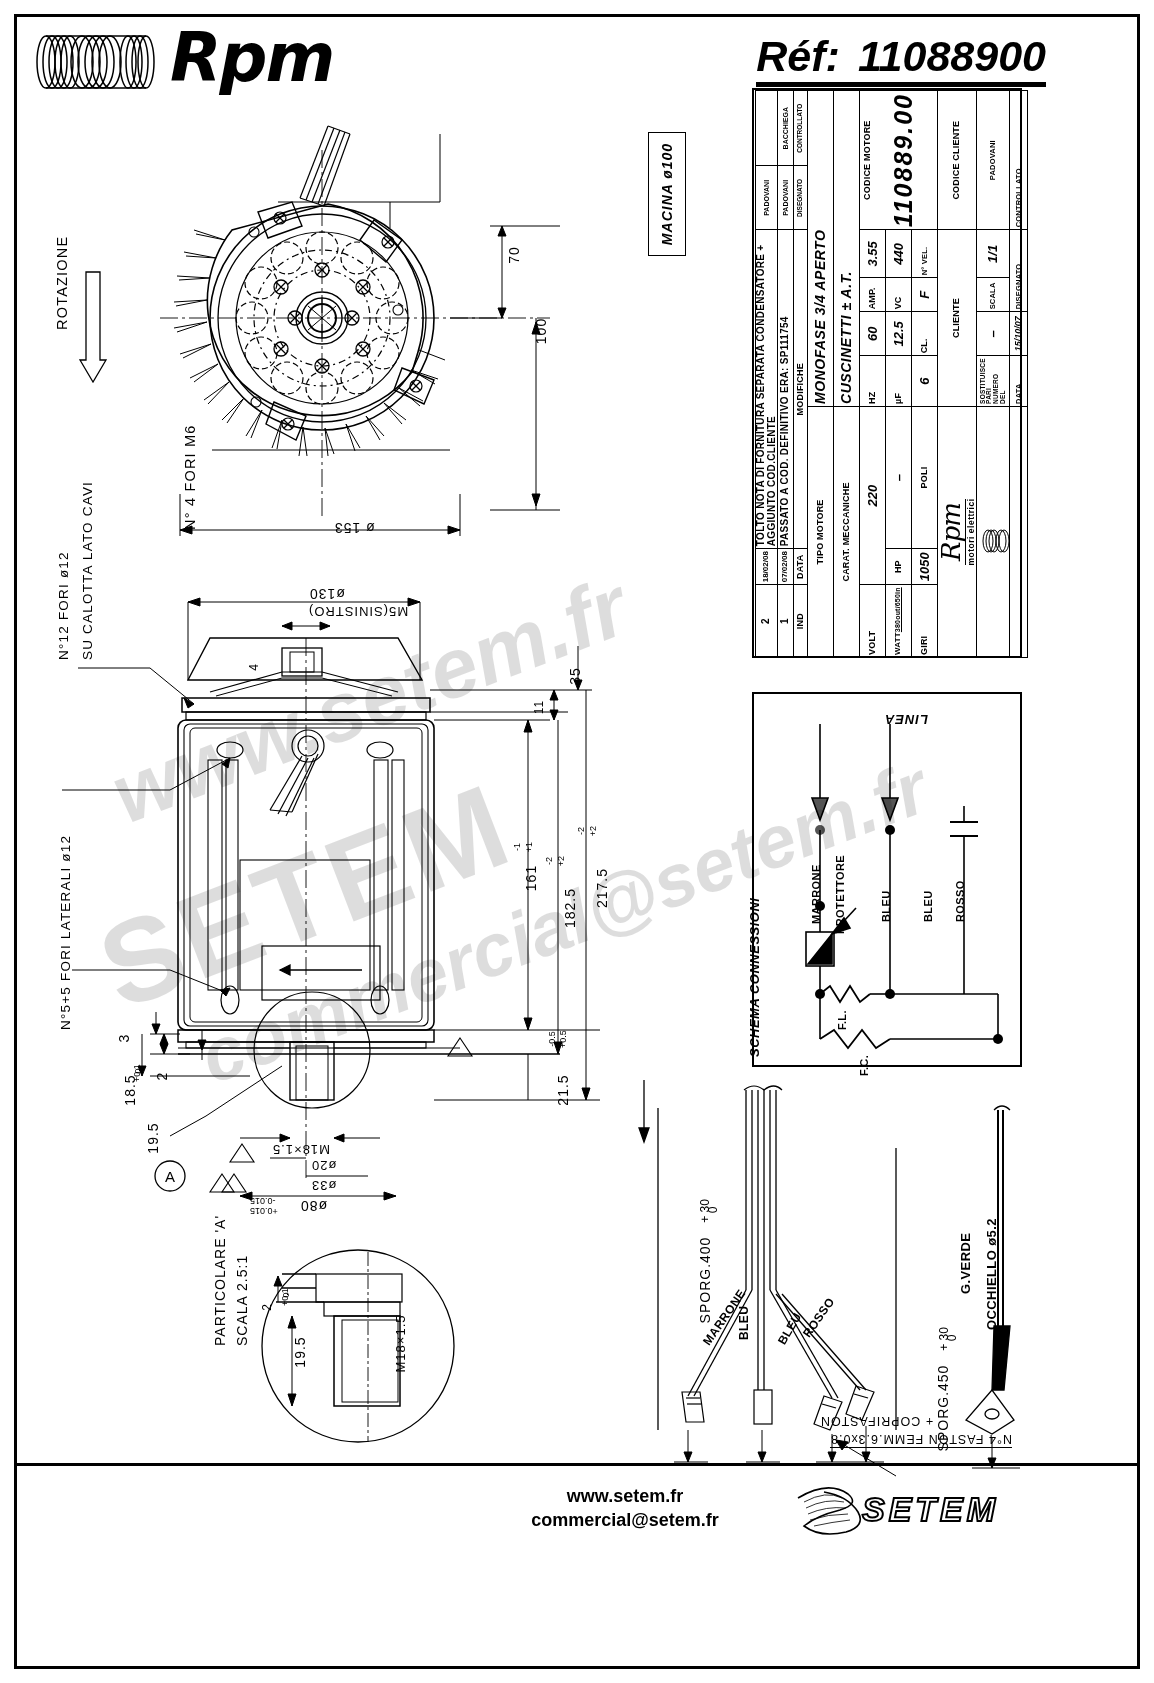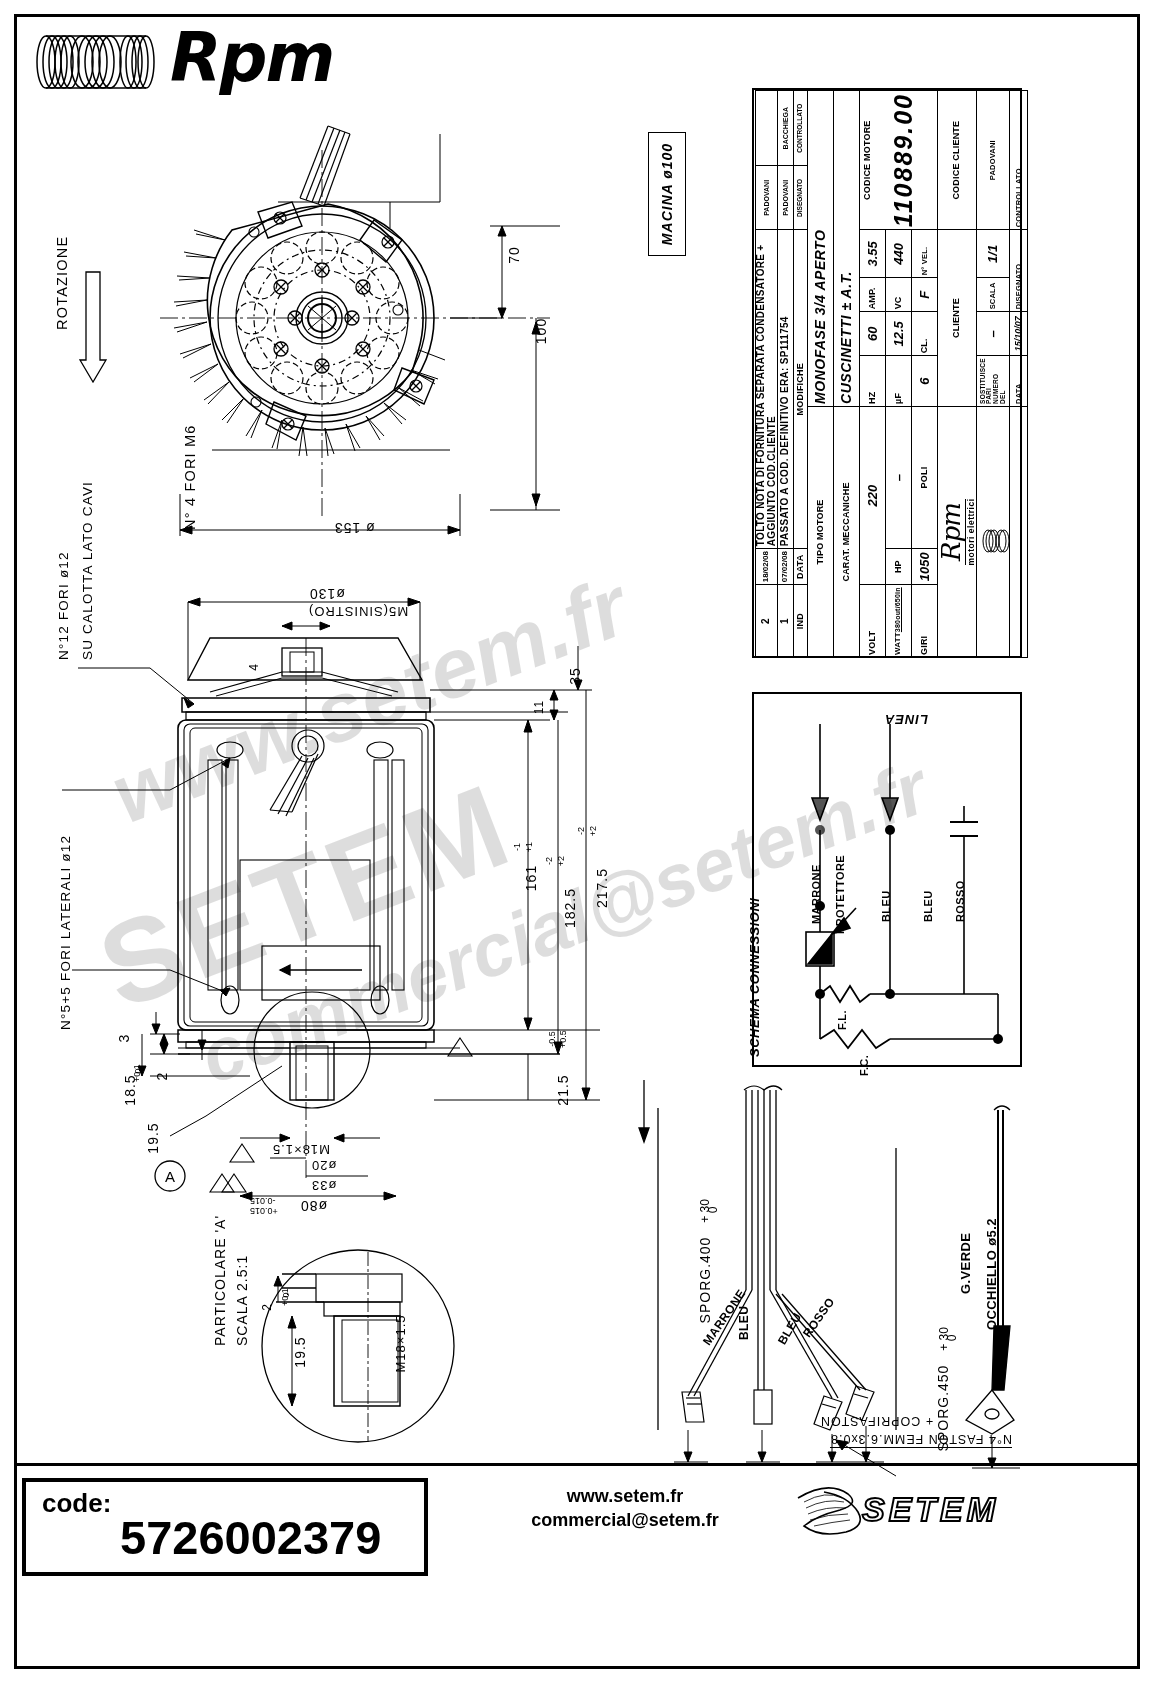--- a/index.html
+++ b/index.html
@@ -223,20 +223,23 @@
           <ellipse cx="102" cy="28" rx="8" ry="26"></ellipse>
         <ellipse cx="108" cy="28" rx="8" ry="26"></ellipse>
           <ellipse cx="114" cy="28" rx="8" ry="26"></ellipse>
         <line x1="14" y1="2" x2="114" y2="2"></line>
           <line x1="14" y1="54" x2="114" y2="54"></line>
       </g>
     </svg>
     <div class="logo-word">Rpm</div>
   </div>
 
+  <div class="ref-block">
+    <span class="ref-label">Réf:</span><span>11088900</span>
+  </div>
 
   <div class="macina-box">
     <span>MACINA ø100</span>
   </div>
 
   <div class="titleblock-wrap">
     <div class="tb-rot">
       <table class="tb">
         <tbody>
             <tr style="height:16px">
@@ -919,24 +922,20 @@
   <div class="wirelbl" style="left:984px;top:1330px;transform:rotate(-90deg);transform-origin:left top;font-size:13px">OCCHIELLO ø5.2</div>
 
   <div class="dim" style="left:820px;top:1414px;transform:rotate(180deg);font-size:12.5px">+ COPRIFASTON</div>
   <div class="dim" style="left:830px;top:1432px;transform:rotate(180deg);font-size:12.5px;border-top:1.3px solid #000;padding-top:1px">N°4 FASTON FEMM.6.3x0.8</div>
 
   <div class="wm wm1">www.setem.fr</div>
   <div class="wm wm2">SETEM</div>
   <div class="wm wm3">commercial@setem.fr</div>
 
   <div class="footer-sep"></div>
-  <div class="code-box">
-    <div class="code-label">code:</div>
-    <div class="code-value">5726002379</div>
-  </div>
   <div class="setem-web">
     <div>www.setem.fr</div>
     <div>commercial@setem.fr</div>
   </div>
   <svg class="setem-logo" viewBox="0 0 290 56">
     <g stroke="#000" stroke-width="1.2" fill="none">
       <path d="M8 16 Q38 -2 58 12 Q70 22 50 28 Q26 34 14 44 Q30 56 56 50 Q76 44 68 30 Q58 14 34 10" stroke-width="1.6"></path>
       <path d="M14 20 Q36 8 52 16" stroke-width=".8"></path>
       <path d="M16 26 Q36 16 54 20" stroke-width=".8"></path>
       <path d="M18 32 Q36 24 56 26" stroke-width=".8"></path>

